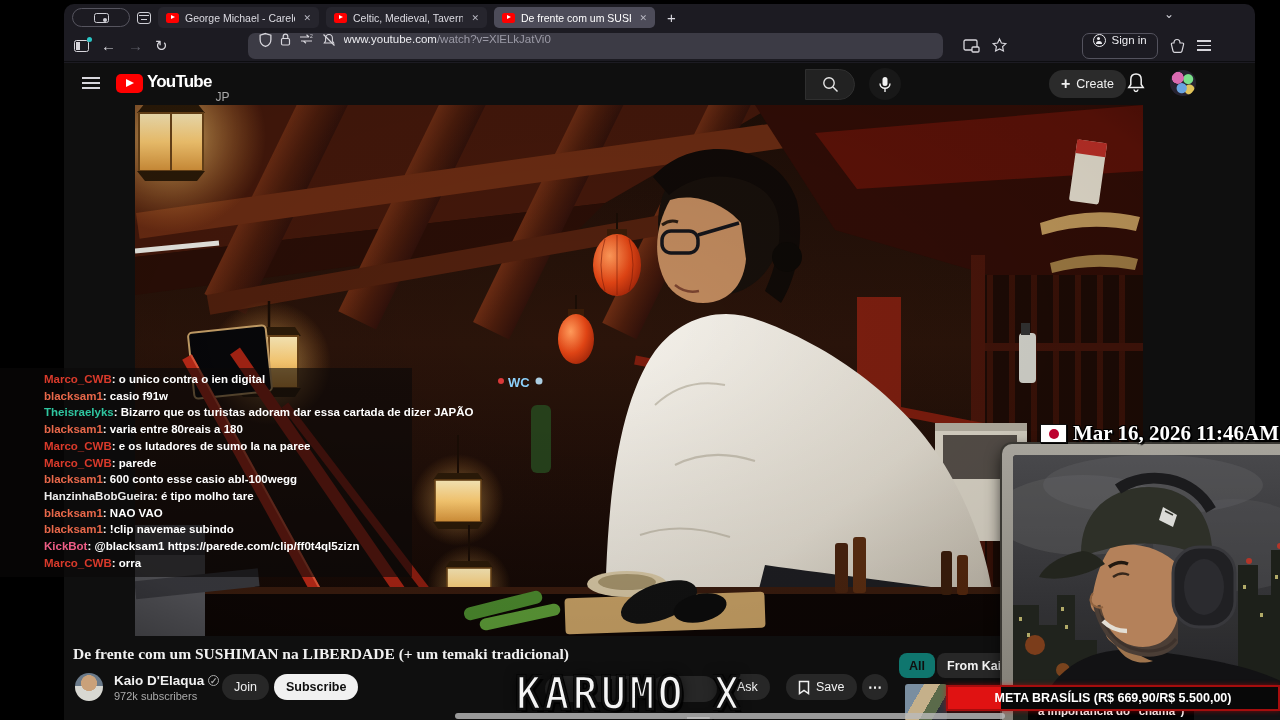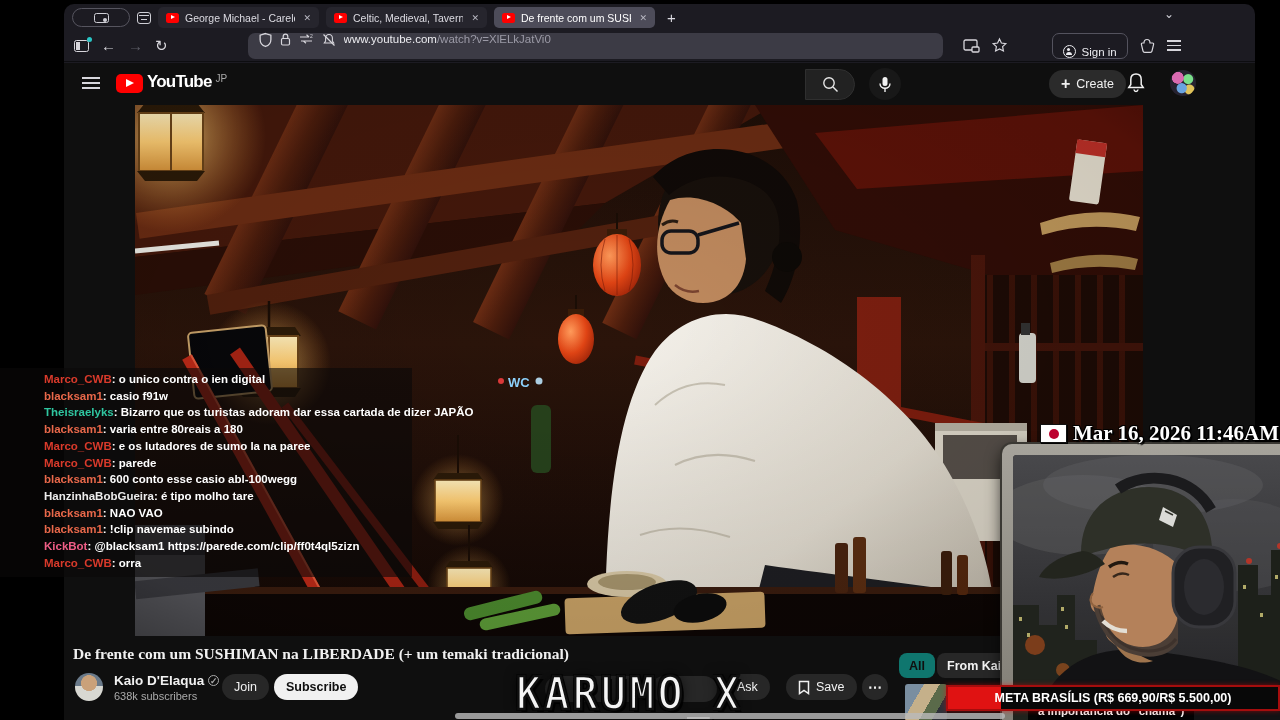--- a/index.html
+++ b/index.html
@@ -38,37 +38,37 @@
   .win-glyph:after{content:"";position:absolute;right:-4px;top:-4px;width:5px;height:5px;border-radius:50%;background:#29c6c6;}
   .nav-arrow{font-size:15px;line-height:1;}
   .nav-arrow.dim{color:#5d5c66;}
   .urlbar{margin-left:68px;width:695px;height:26px;background:#3c3b45;border-radius:7px;
           display:flex;align-items:flex-start;gap:8px;padding:0 11px;}
   .urlbar svg{flex:0 0 auto;}
   .url-text{font-size:11.5px;white-space:nowrap;overflow:hidden;}
   .url-domain{color:#ececf0;}
   .url-path{color:#9b9aa6;}
   .nav-right{display:flex;align-items:center;gap:12px;margin-left:8px;}
-  .signin{display:flex;align-items:flex-end;gap:6px;height:26px;padding:0 10px;margin-left:33px;
+  .signin{display:flex;align-items:flex-start;gap:6px;height:26px;padding:0 10px;margin-left:63px;
           border:1px solid #54535e;border-radius:7px;font-size:11.5px;color:#ececf0;}
   .person-glyph{width:13px;height:13px;border:1.5px solid #ececf0;border-radius:50%;position:relative;}
   .person-glyph:before{content:"";position:absolute;left:3.5px;top:2px;width:3px;height:3px;border-radius:50%;background:#ececf0;}
   .person-glyph:after{content:"";position:absolute;left:2px;top:6px;width:6px;height:3.5px;border-radius:3px 3px 0 0;background:#ececf0;}
   .hamb{display:flex;flex-direction:column;gap:3px;}
   .hamb i{display:block;width:14px;height:1.6px;background:#d7d6dc;}
 
   
   .ytpage{position:absolute;left:0;top:59px;right:0;bottom:0;background:#0f0f0f;}
   .yt-hamb{position:absolute;left:18px;top:14px;}
   .yt-logo{position:absolute;left:52px;top:9px;display:flex;align-items:flex-start;gap:4px;}
   .yt-logo-box{width:27px;height:19px;background:#f00;border-radius:5px;position:relative;margin-top:2px;}
   .yt-logo-box:after{content:"";position:absolute;left:10px;top:5px;border-left:8px solid #fff;
       border-top:4.5px solid transparent;border-bottom:4.5px solid transparent;}
   .yt-word{font-size:17px;font-weight:bold;color:#fff;letter-spacing:-0.8px;}
-  .yt-badge{font-size:10px;color:#aaa;margin-top:1px;}
+  .yt-badge{font-size:12px;color:#aaa;margin-top:18px;}
   .searchwrap{position:absolute;left:330px;top:6px;display:flex;height:31px;}
   .searchwrap input{width:411px;height:31px;background:#121212;border:1px solid #2f2f2f;
       border-right:none;border-radius:16px 0 0 16px;color:#e8e8e8;font-size:13px;padding:0 0 0 15px;outline:none;margin-top:48px;}
   .searchwrap input::placeholder{color:#8a8a8a;}
   .search-btn{width:50px;height:31px;background:#222;border:1px solid #2f2f2f;
       border-radius:0 16px 16px 0;display:flex;align-items:center;justify-content:center;}
   .mic-btn{position:absolute;left:805px;top:5px;width:32px;height:32px;border-radius:50%;
       background:#181818;display:flex;align-items:center;justify-content:center;}
   .create-btn{position:absolute;left:985px;top:7px;height:28px;padding:0 12px;border-radius:15px;
       background:#2b2b2b;color:#f1f1f1;display:flex;align-items:center;gap:6px;font-size:12.5px;}
@@ -442,21 +442,21 @@
           <rect x="0" y="0" width="1008" height="531" fill="url(#vig)"></rect>
         </svg>
       </div>
 
       <div class="vid-title">De frente com um SUSHIMAN na LIBERDADE (+ um temaki tradicional)</div>
       <div class="ch-avatar"></div>
       <div class="ch-name">
         <span>Kaio D'Elaqua</span>
         <span class="verified">✓</span>
       </div>
-      <div class="ch-subs">638k subscribers</div>
+      <div class="ch-subs">972k subscribers</div>
 
       <div class="pill join">Join</div>
       <div class="pill subscribe">Subscribe</div>
       <div class="pill ghostpill-a"></div>
       <div class="pill ghostpill-b"></div>
       <div class="pill ask">Ask</div>
       <div class="pill save">
         <svg width="12" height="15" viewBox="0 0 12 15">
           <path d="M1.5 1.5 H10.5 V13.5 L6 10.4 L1.5 13.5 Z" fill="none" stroke="#f1f1f1" stroke-width="1.5"></path>
         </svg>

